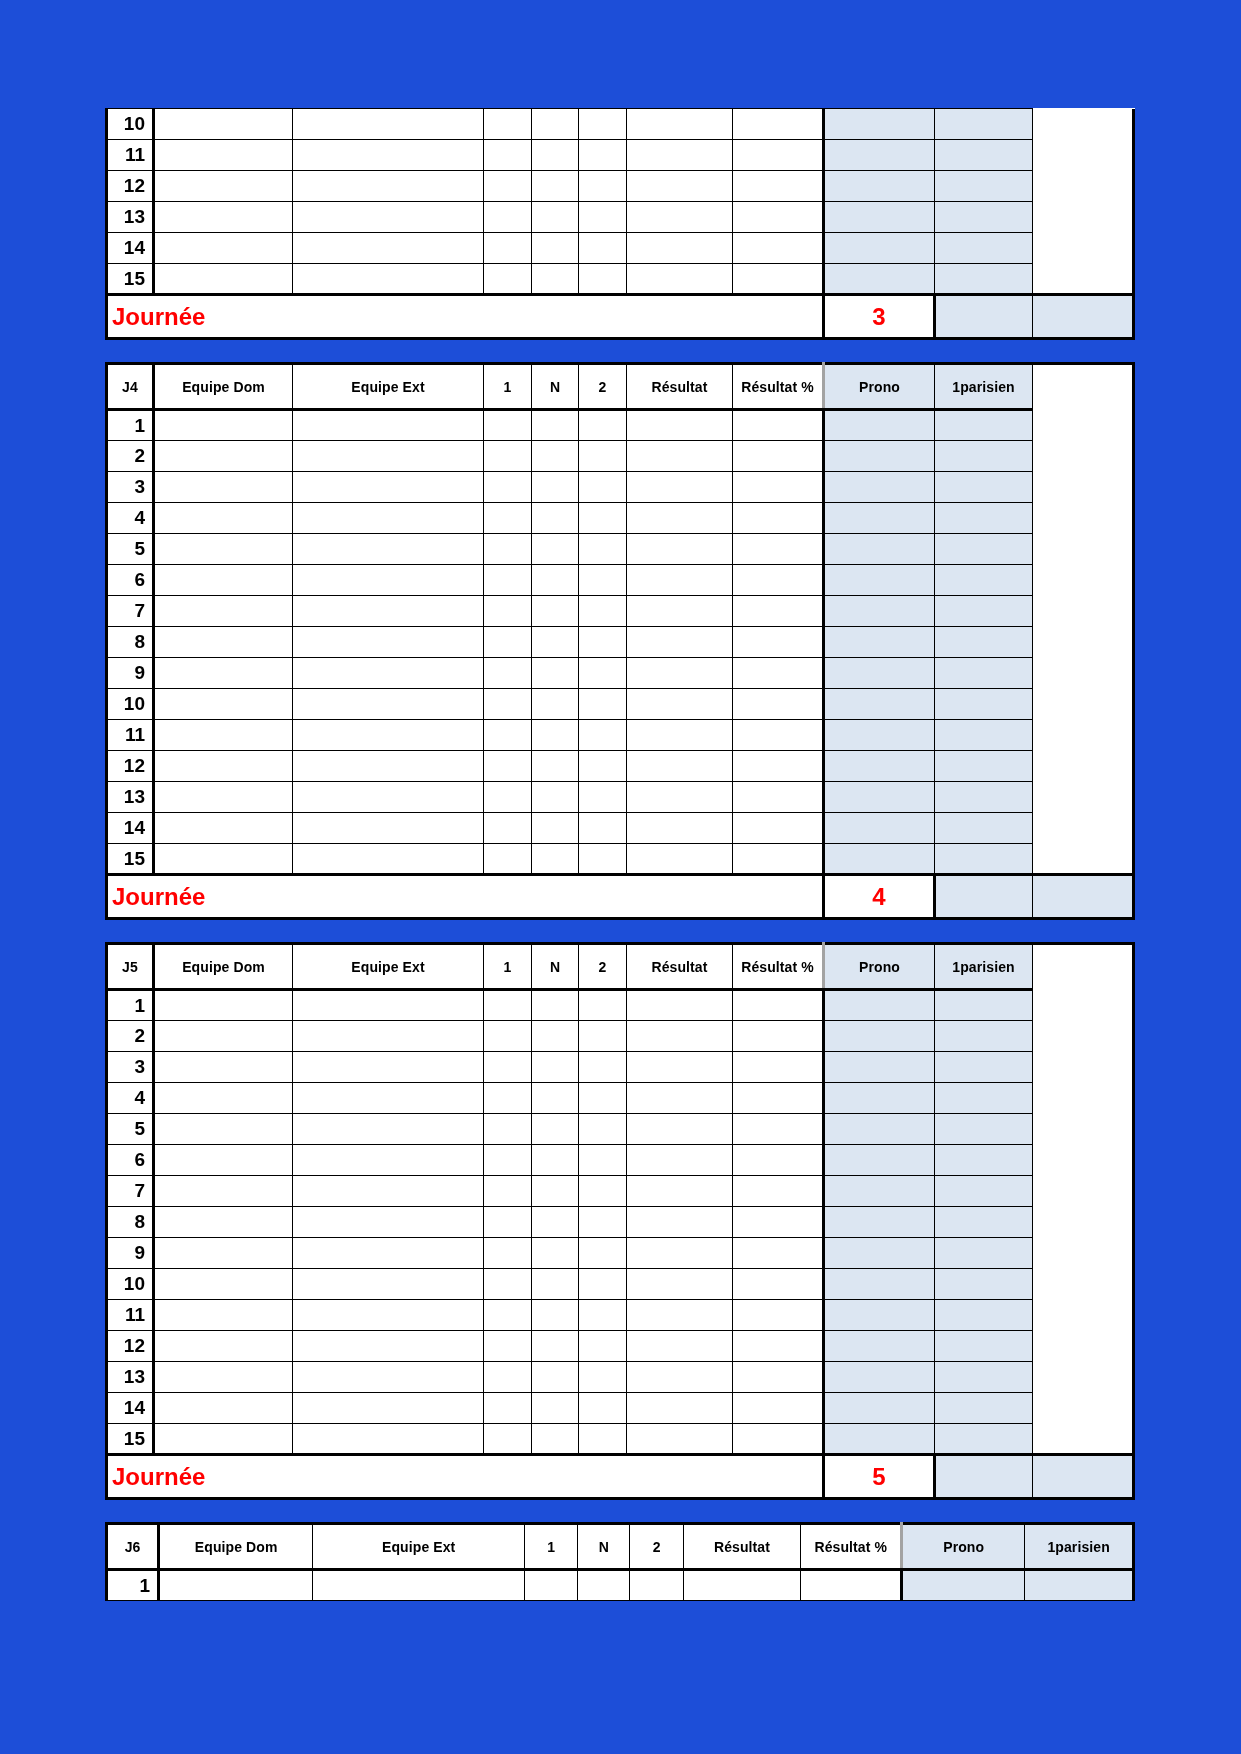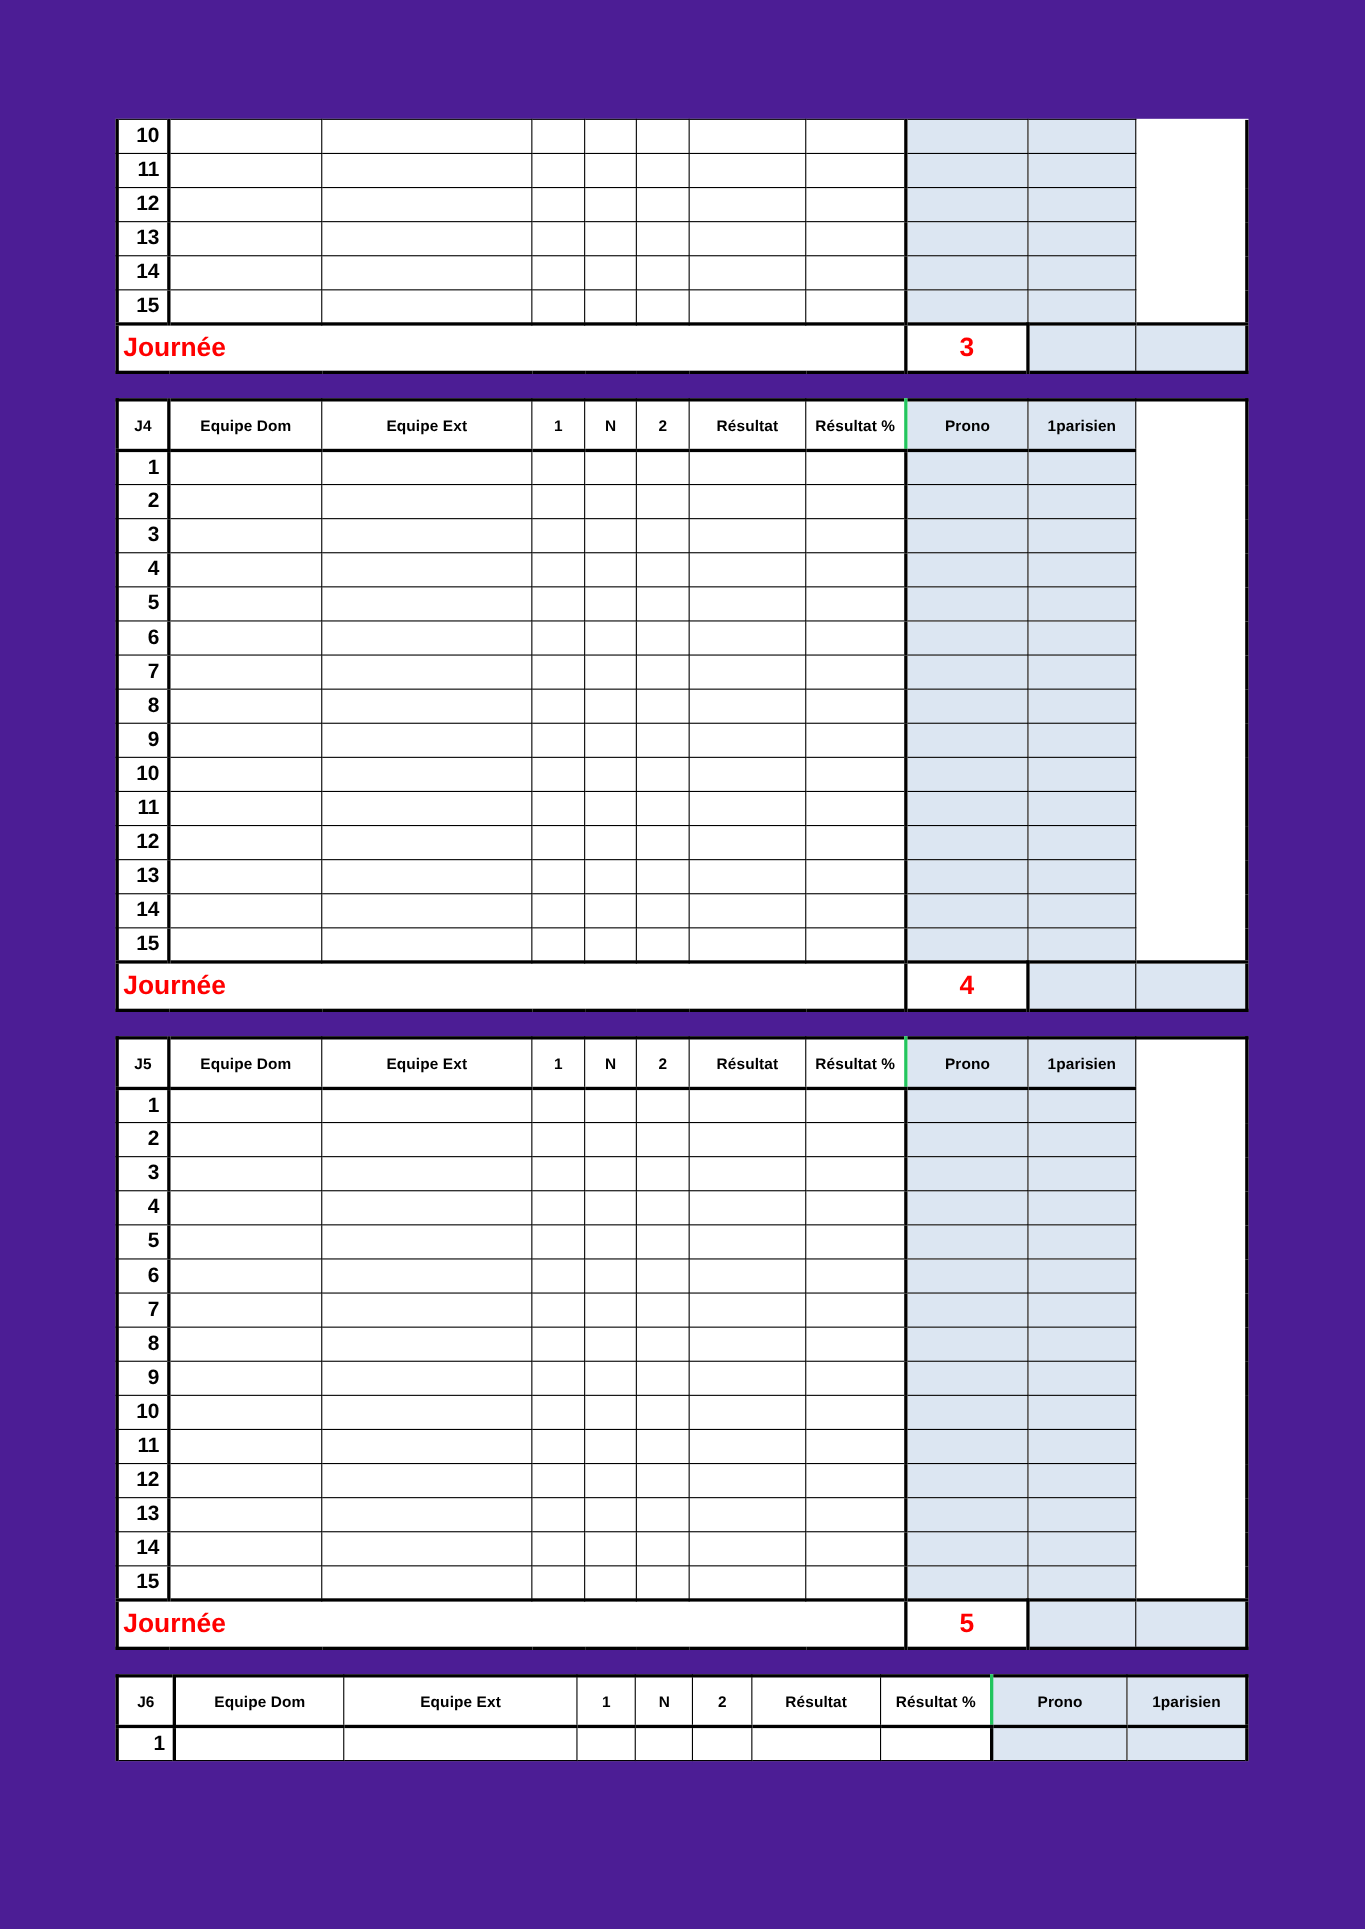--- a/index.html
+++ b/index.html
@@ -12,21 +12,21 @@
     height: 1754px;
     font-family: "Liberation Sans", sans-serif;
     -webkit-font-smoothing: antialiased;
     overflow: hidden;
   }
 
   .page {
     position: relative;
     width: 1241px;
     height: 1754px;
-    background: #4c1d95;
+    background: #1d4ed8;
     box-sizing: border-box;
     padding: 0 105px;
   }
 
   .sheet-stack {
     position: absolute;
     left: 105px;
     top: 108px;
     width: 1030px;
   }
@@ -81,21 +81,21 @@
     border-bottom: 3px solid #000000;
     font-size: 14px;
     font-weight: bold;
     letter-spacing: 0.1px;
   }
   .bet-table thead th.idx-head {
     border-right: 3px solid #000000;
   }
   .bet-table thead th.blue {
     background: #dce6f2;
-    border-left: 3px solid #22c55e;
+    border-left: 3px solid #a3a3a3;
   }
   .bet-table thead th.blue.last {
     border-left: 1px solid #000000;
   }
 
   
   .bet-table tbody td.idx {
     text-align: right;
     padding-right: 7px;
     font-size: 19px;

